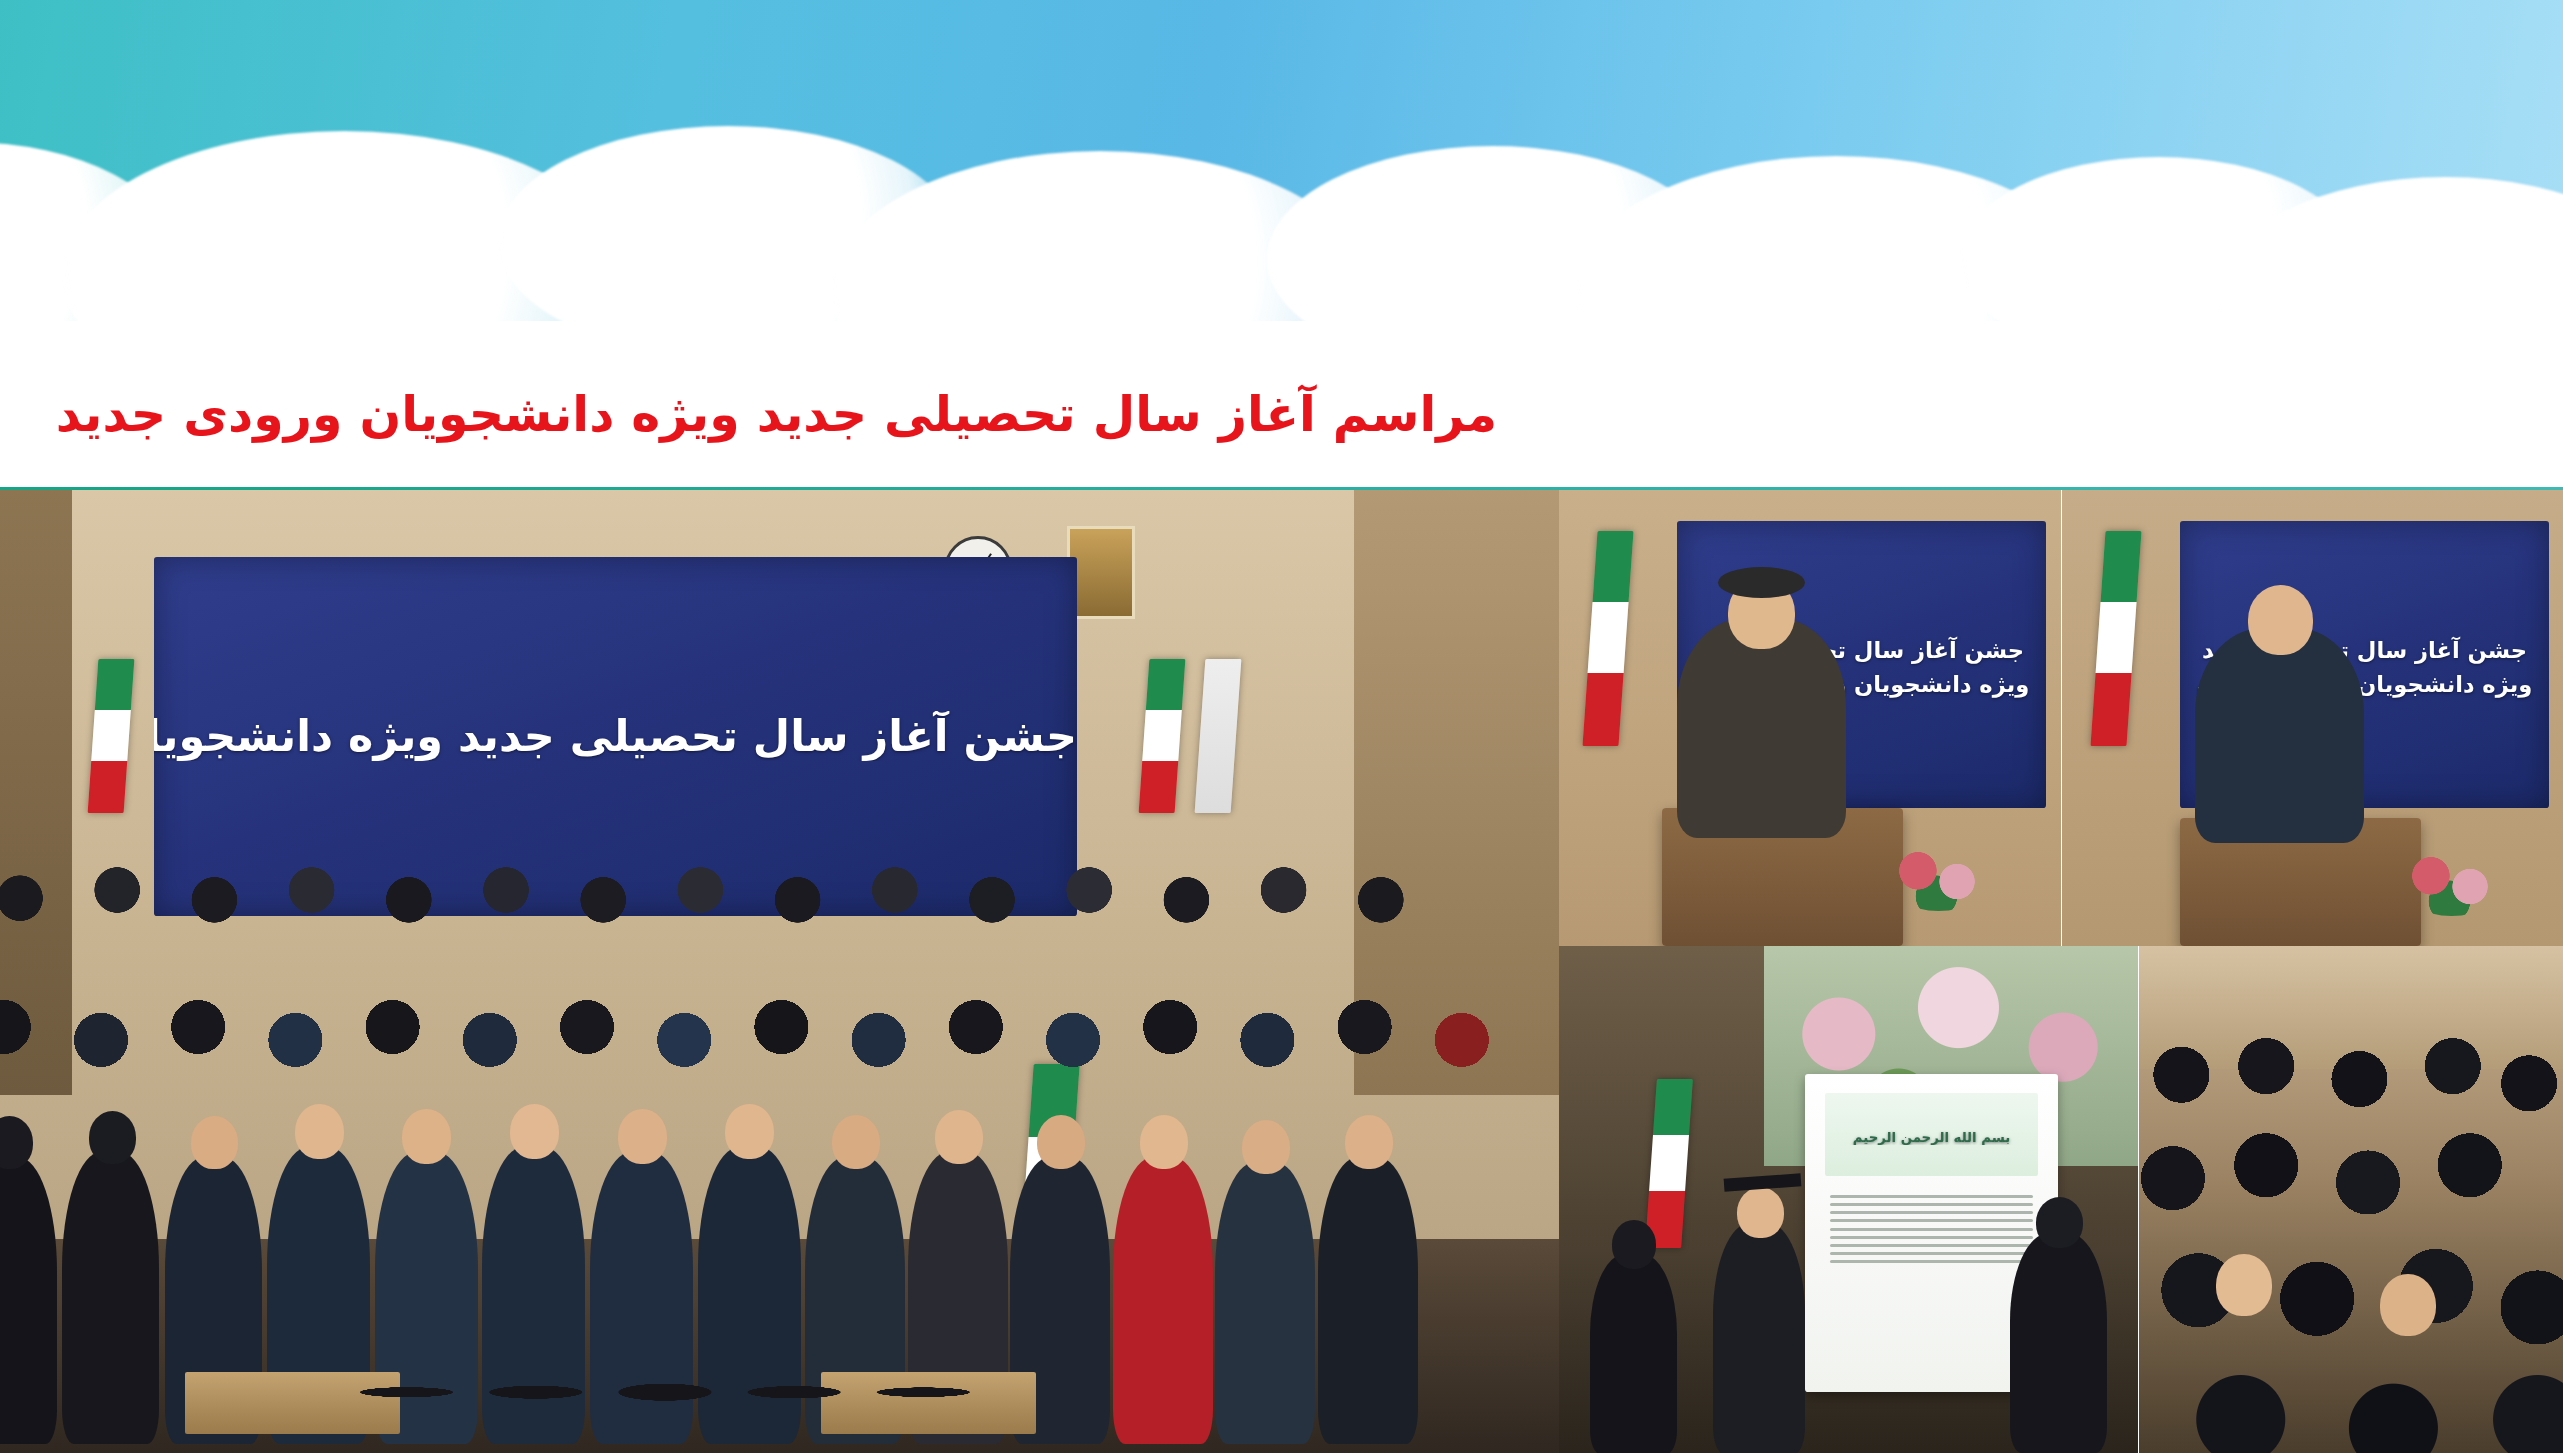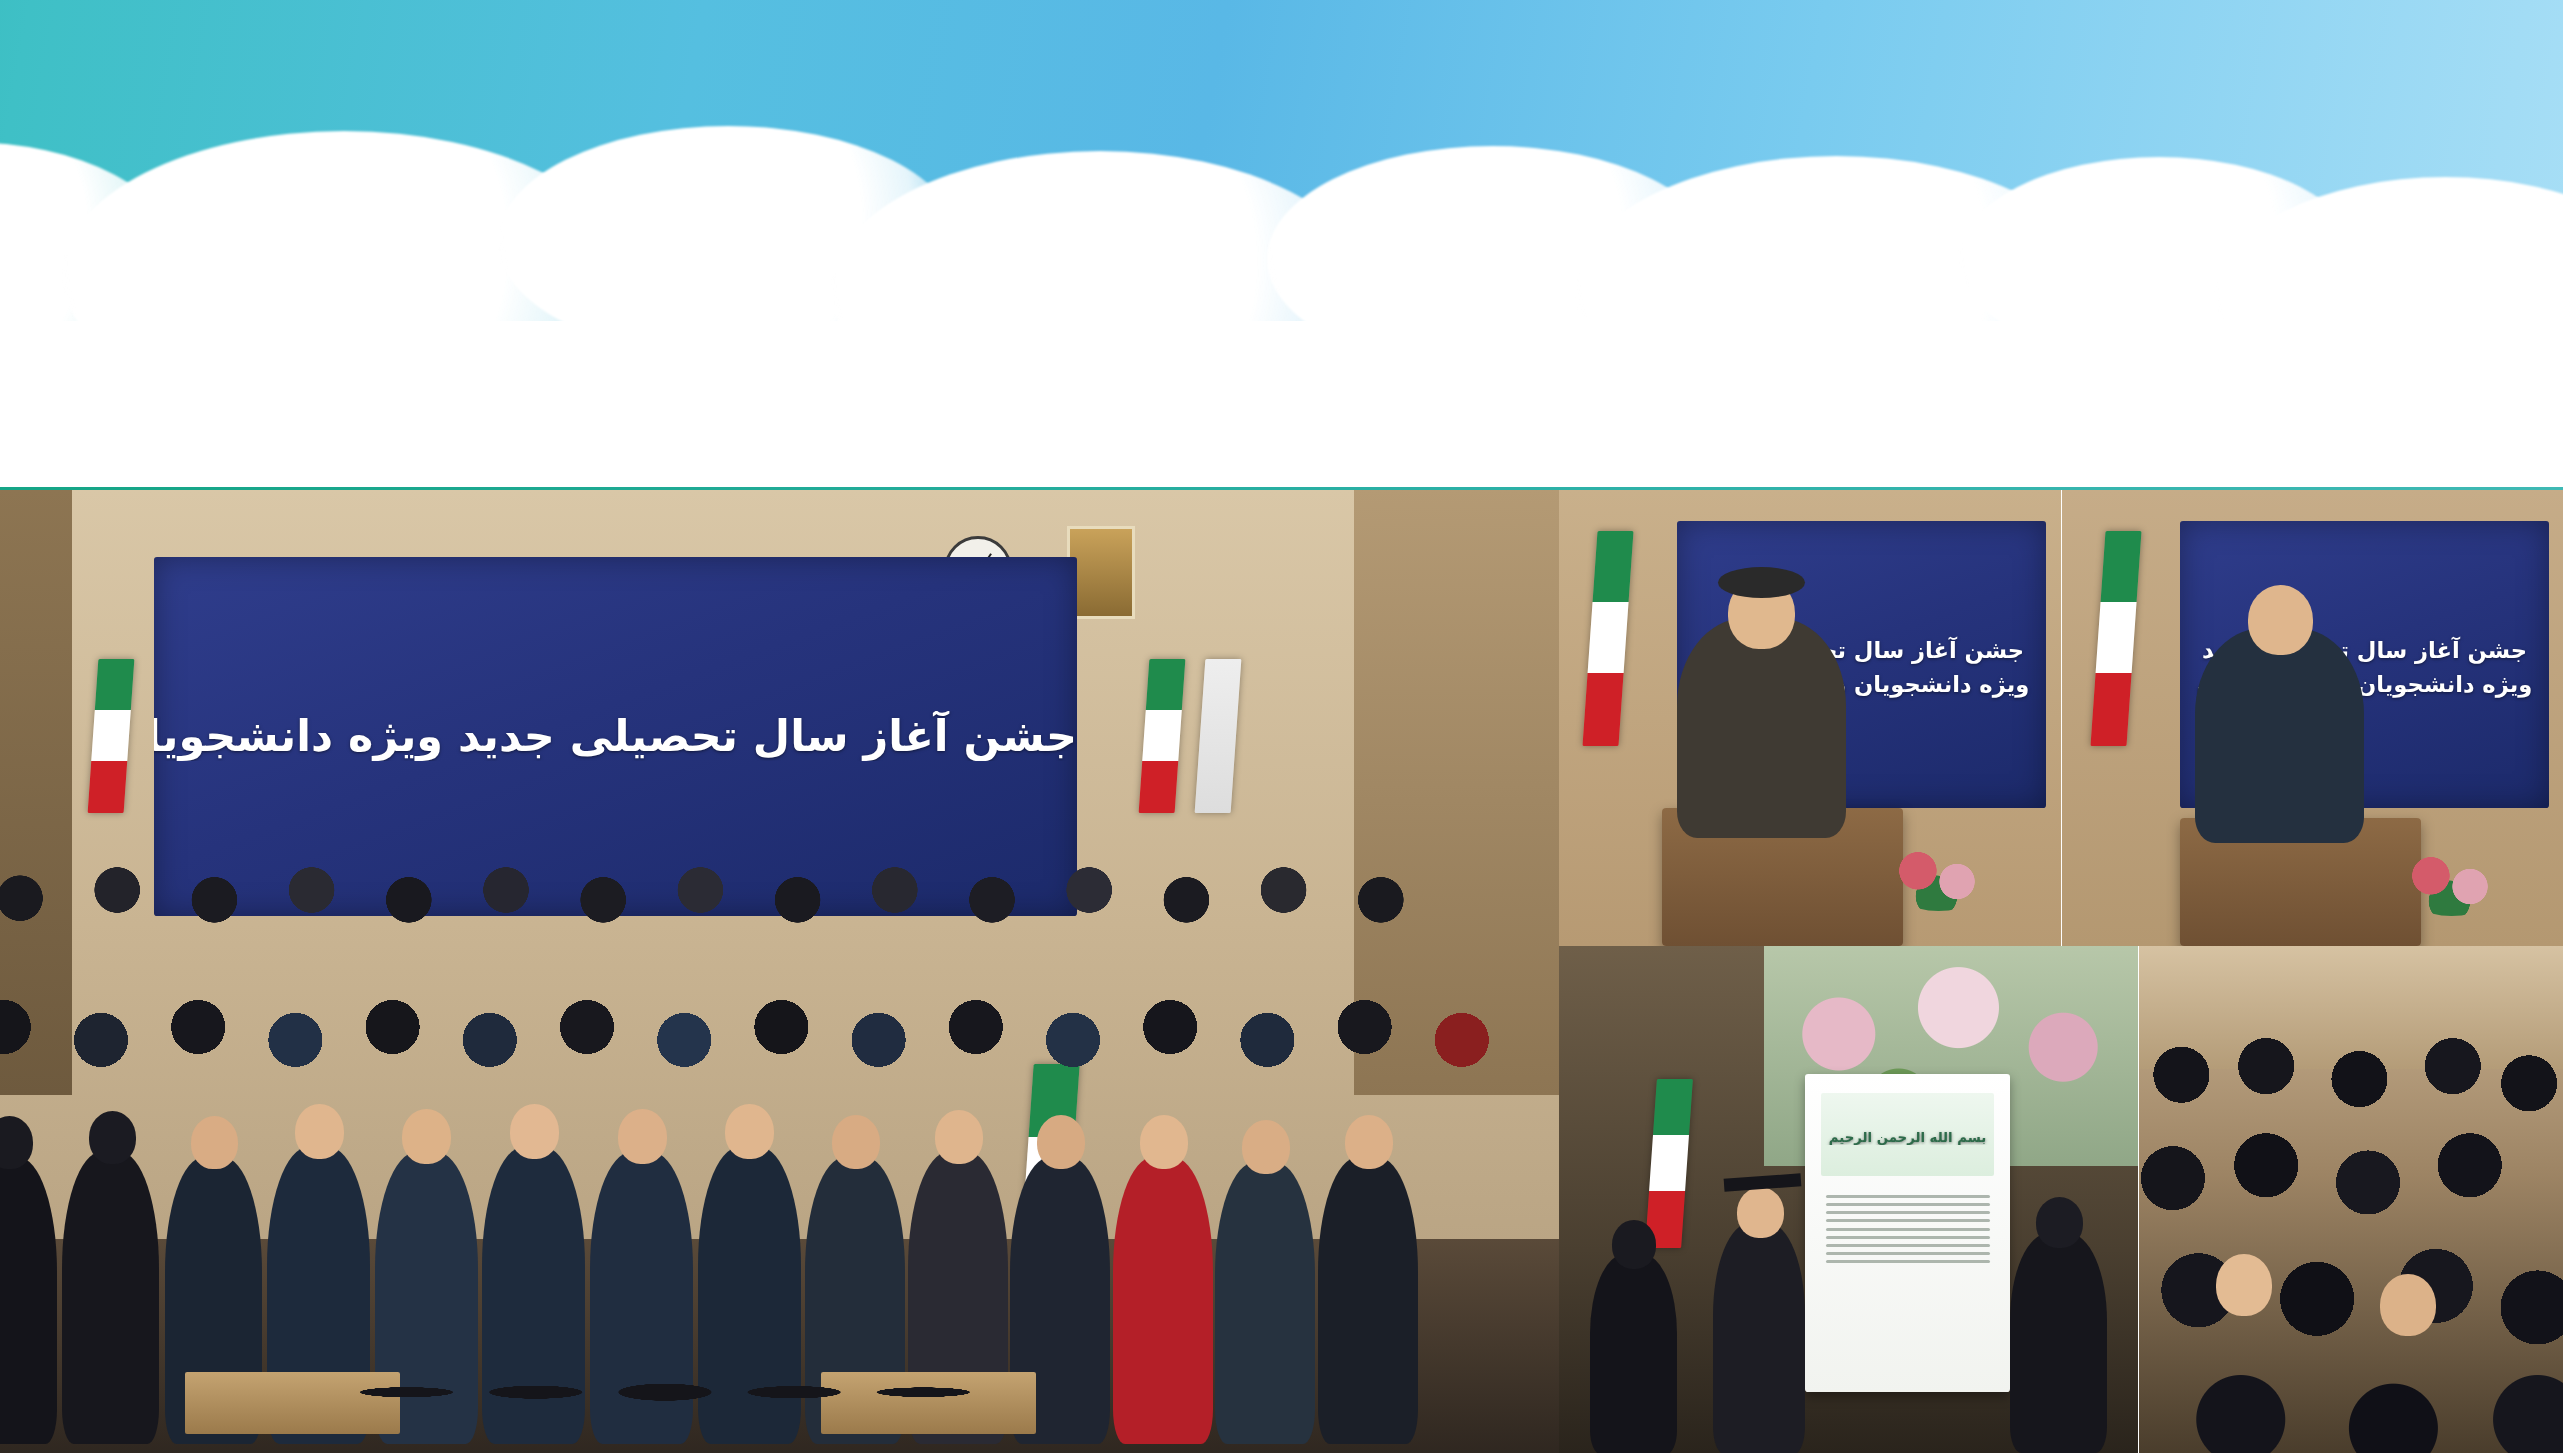--- a/index.html
+++ b/index.html
@@ -167,20 +167,21 @@
   .floral {
     position: absolute;
     border-radius: 50%;
   }
   .standee {
     position: absolute;
     background: linear-gradient(#ffffff, #f1f3ef);
     border-radius: 3.1px;
     box-shadow: 0 4.1px 10.3px rgba(0,0,0,.35);
     overflow: hidden;
+    padding-left: 48px;
   }
   .standee-head {
     position: absolute;
     left: 8%;
     right: 8%;
     top: 6%;
     height: 26%;
     background: linear-gradient(#eef7ef, #dceede);
     border-radius: 2.1px;
   }
@@ -215,20 +216,21 @@
       <div class="cloud" style="left:2666px;  bottom:67px; width:523px; height:267px;"></div>
       <div class="cloud" style="left:3050px;  bottom:128px; width:400px;  height:205px;"></div>
       <div class="cloud" style="left:3306px;  bottom:72px; width:461px;  height:241px;"></div>
       <div class="cloud-base"></div>
     </div>
   </div>
 
   <div class="title-strip"></div>
   <div class="title-underline"></div>
 
+  <div class="main-title">مراسم آغاز سال تحصیلی جدید ویژه دانشجویان ورودی جدید</div>
 
   <div class="mosaic">
 
     <div class="photo" style="left:1030px; top:0; width:1620px; height:964px;">
       <div class="hall-wall" style="background:linear-gradient(#d9c7a7 0%, #c9b492 45%, #b09b7b 100%);"></div>
 
       <div style="position:absolute;left:0;top:0;width:133px;height:605px;background:linear-gradient(#8d7552,#6e5a3e);"></div>
       <div style="position:absolute;left:1415px;top:0;width:205px;height:605px;background:linear-gradient(#b49a74,#8d7553);"></div>
       <div class="clock" style="left:1005px;top:46px;width:62px;height:62px;"></div>
       <div style="position:absolute;left:1128px;top:36px;width:62px;height:87px;background:linear-gradient(#c9a25a,#8a6b33);border:3.1px solid #e8dcbd;"></div>

